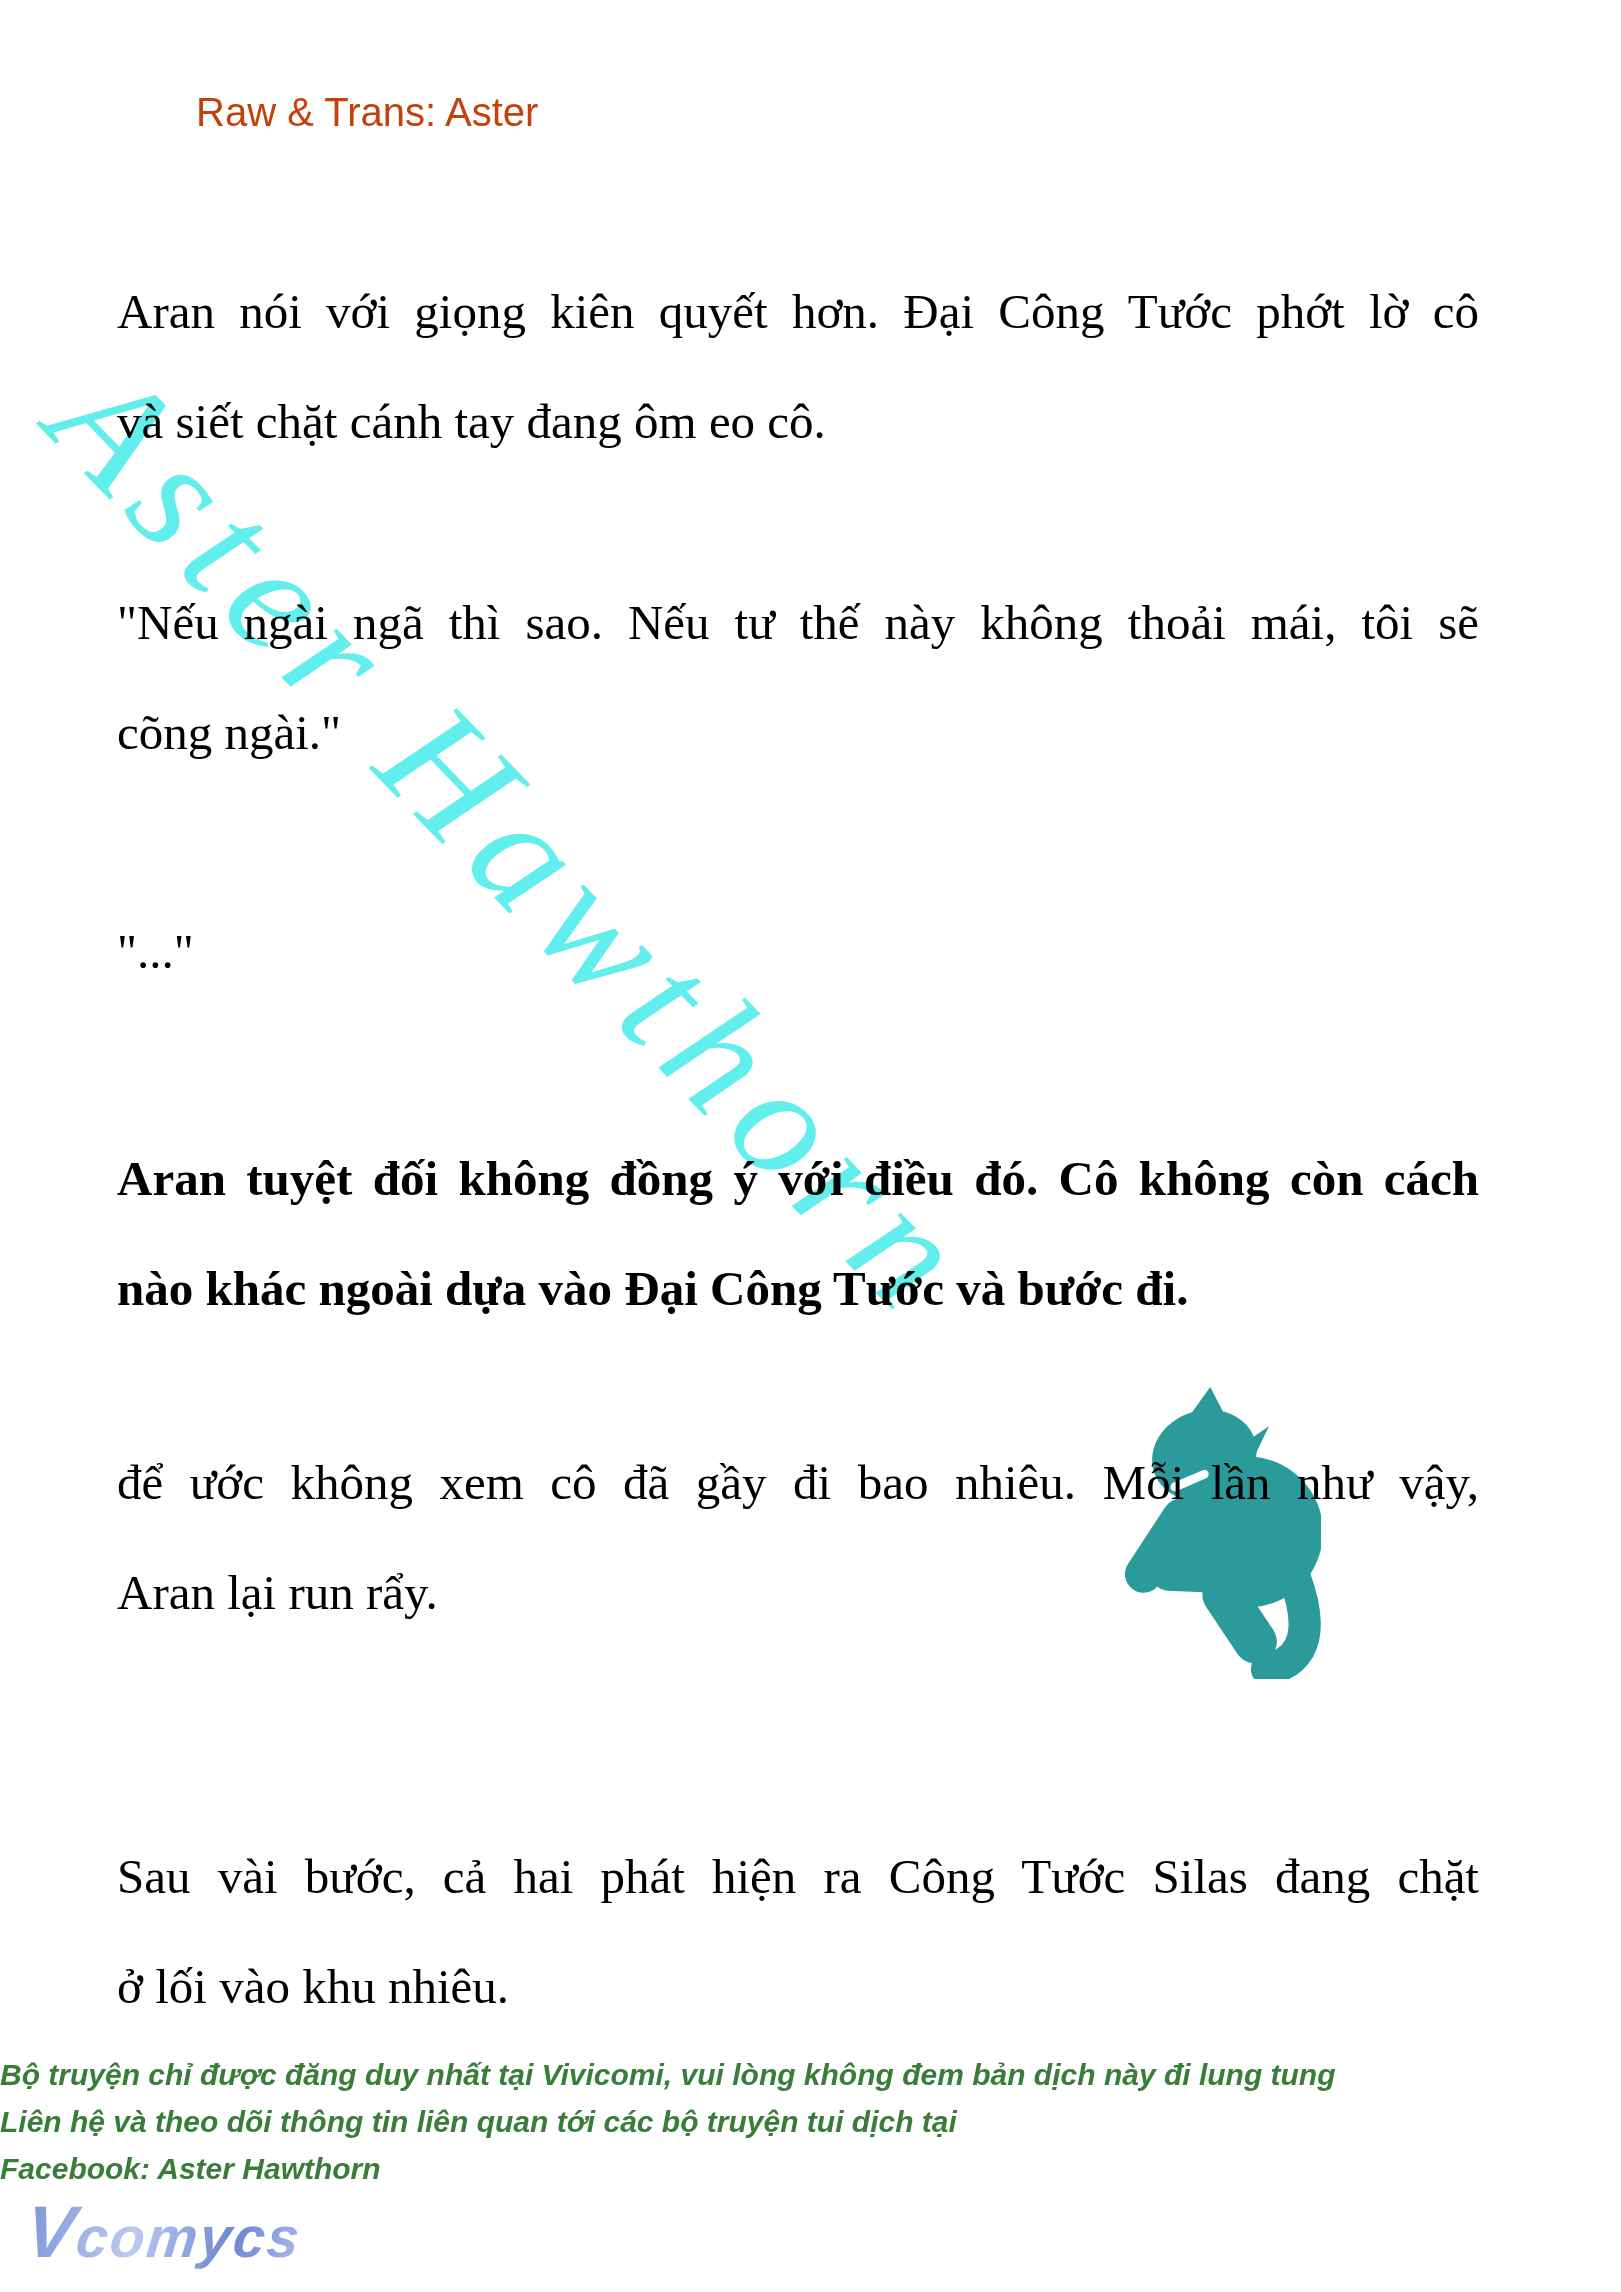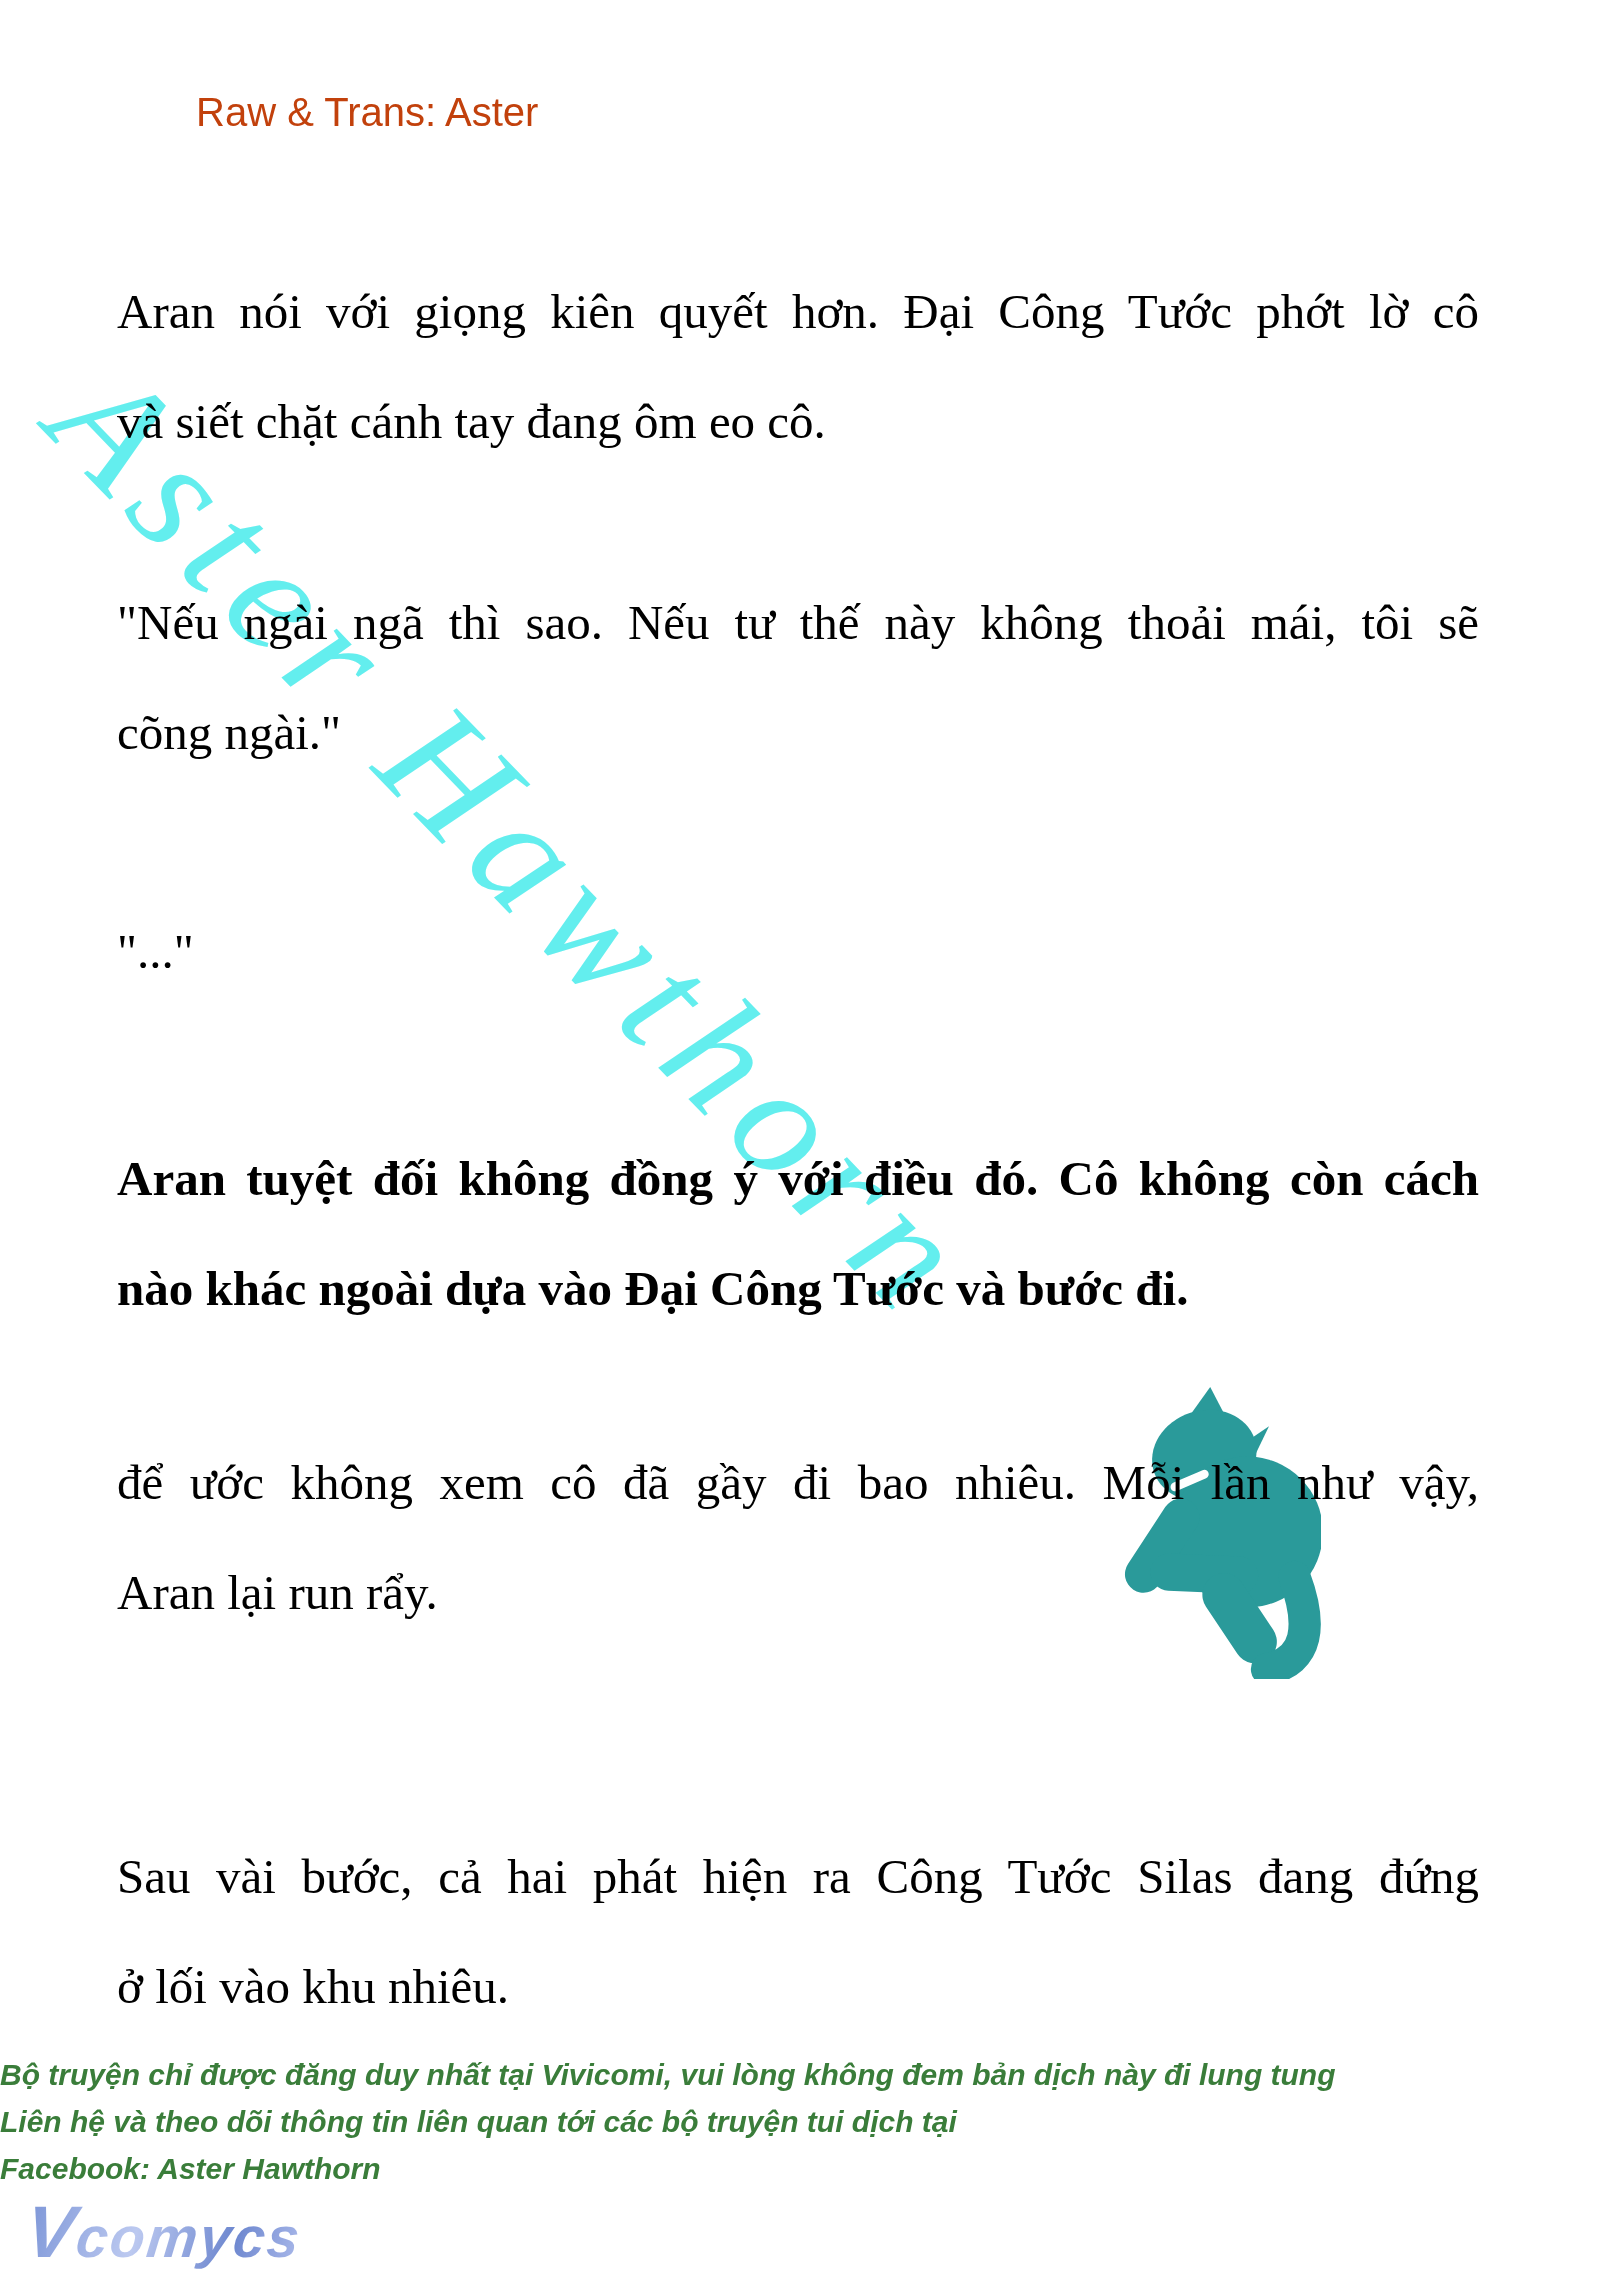--- a/index.html
+++ b/index.html
@@ -133,21 +133,21 @@
     <div class="jline">Aran tuyệt đối không đồng ý với điều đó. Cô không còn cách</div>
     <div class="jline last">nào khác ngoài dựa vào Đại Công Tước và bước đi.</div>
   </div>
 
   <div class="para p5">
     <div class="jline">để ước không xem cô đã gầy đi bao nhiêu. Mỗi lần như vậy,</div>
     <div class="jline last">Aran lại run rẩy.</div>
   </div>
 
   <div class="para p6">
-    <div class="jline">Sau vài bước, cả hai phát hiện ra Công Tước Silas đang đứng</div>
+    <div class="jline">Sau vài bước, cả hai phát hiện ra Công Tước Silas đang chặt</div>
     <div class="jline last">ở lối vào khu nhiêu.</div>
   </div>
 
   <svg class="cat" width="201" height="294" viewBox="0 0 205 300" aria-hidden="true">
     <g fill="currentColor" stroke="none">
       <polygon points="52,58 92,2 118,52"></polygon>
       <polygon points="108,72 152,42 126,96"></polygon>
       <ellipse cx="86" cy="72" rx="54" ry="46" transform="rotate(-18 86 72)"></ellipse>
       <circle cx="130" cy="150" r="77"></circle>
     </g>

